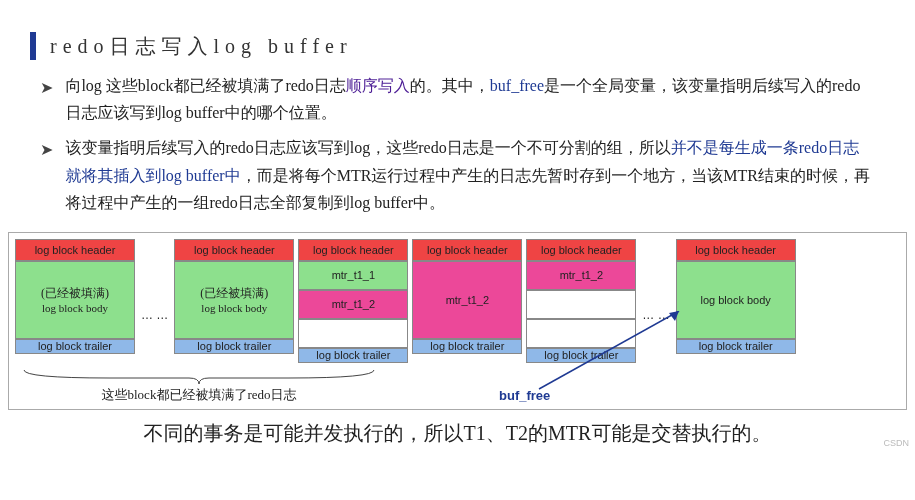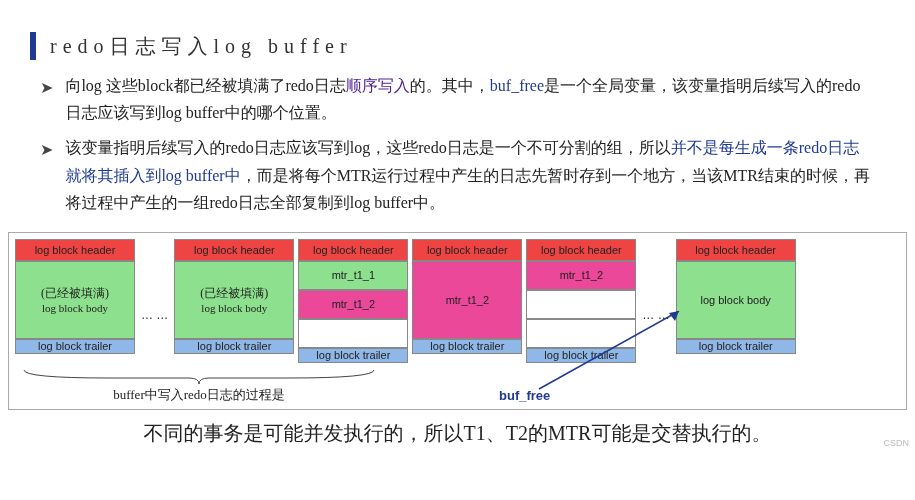--- a/index.html
+++ b/index.html
@@ -195,21 +195,21 @@
   <div class="col" style="width:120px">
     <div class="cell hdr">log block header</div>
     <div class="cell body-empty">log block body</div>
     <div class="cell trailer">log block trailer</div>
   </div>
 
   <div class="brace-wrap">
     <svg class="brace-svg">
       <path d="M 5 2 Q 5 10 90 10 L 170 10 Q 180 10 180 16 Q 180 10 190 10 L 270 10 Q 355 10 355 2" stroke="#444" fill="none" stroke-width="1"></path>
     </svg>
-    <div class="brace-label">buffer中写入redo日志的过程是</div>
+    <div class="brace-label">这些block都已经被填满了redo日志</div>
   </div>
 
   <svg class="arrow-svg">
     <line x1="30" y1="78" x2="170" y2="0" stroke="#1f3a93" stroke-width="1.5"></line>
     <polygon points="170,0 160,2 166,10" fill="#1f3a93"></polygon>
   </svg>
   <div class="buf-free">buf_free</div>
 
 </div>
 

